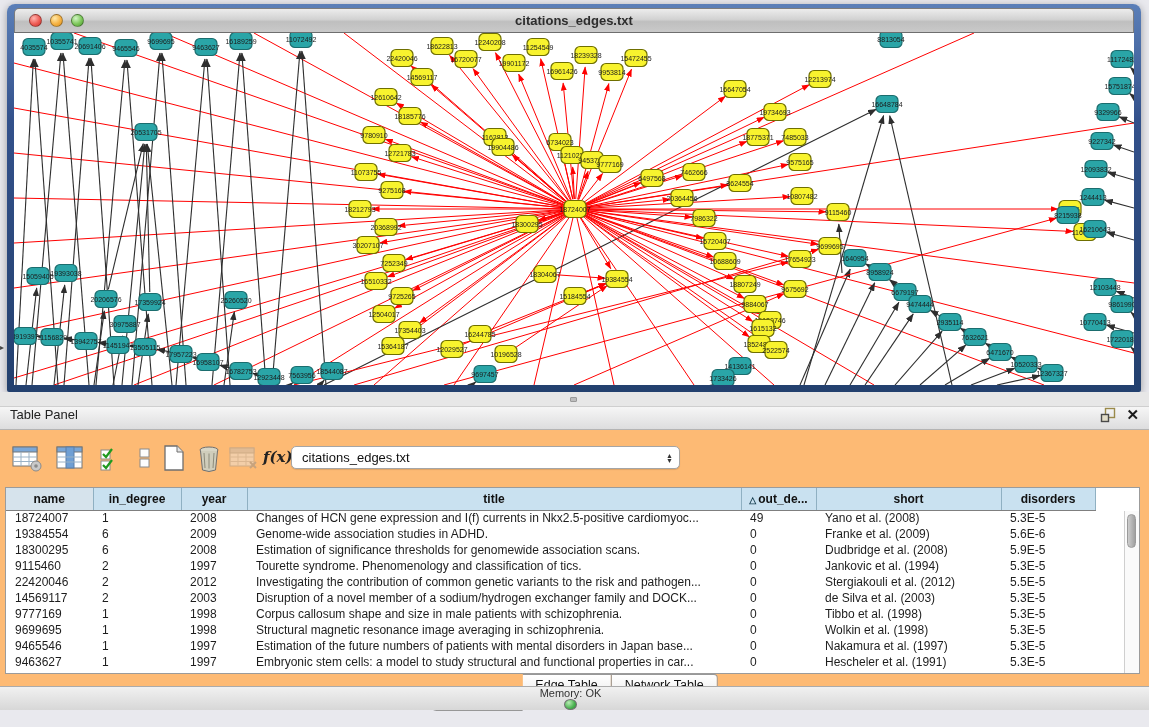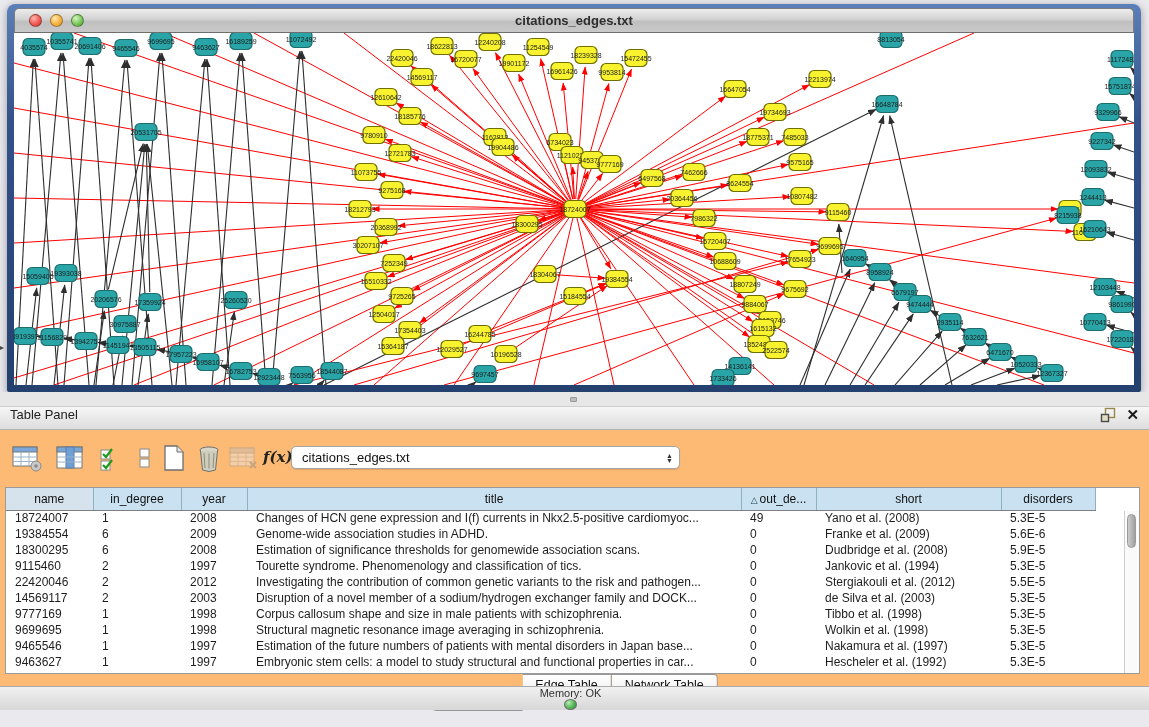--- a/index.html
+++ b/index.html
@@ -54,21 +54,21 @@
     border:1px solid #a5a5a5; border-radius:5px; box-shadow:0 1px 1px rgba(0,0,0,.12);
     display:flex; align-items:center; font-size:13px; color:#111; padding-left:10px; }
   .stepper { margin-left:auto; margin-right:6px; display:flex; flex-direction:column; line-height:5px; }
   .stepper span { font-size:7px; color:#333; }
 
   
   .data-table { position:absolute; left:5px; top:57px; width:1135px; height:187px; background:#fff;
     border:1px solid #9b9b9b; overflow:hidden; }
   table { border-collapse:collapse; table-layout:fixed; width:1089px; }
   th { background:#c9e1f0; border-right:1px solid #8fb0c2; border-bottom:1px solid #7f7f7f;
-       height:22px; font-size:12px; font-weight:normal; color:#111; text-align:center; overflow:hidden; white-space:nowrap; }
+       height:22px; font-size:12px; font-weight:bold; color:#111; text-align:center; overflow:hidden; white-space:nowrap; }
   th:first-child { border-left:none; background:#d6e3ec; }
   td { height:16px; font-size:12px; color:#1d1d1d; white-space:nowrap; overflow:hidden; padding:0 2px 0 9px; }
   .sort-tri { font-size:9px; color:#143c4e; margin-right:2px; }
   .vscroll { position:absolute; right:0; top:23px; bottom:0; width:15px; background:#fafafa; border-left:1px solid #cfcfcf; }
   .vthumb { position:absolute; left:2px; top:3px; width:9px; height:34px; border-radius:5px;
     background:linear-gradient(90deg,#cdcdcd,#a0a0a0); border:1px solid #9a9a9a; }
 
   
   .tabbar { position:absolute; left:50%; transform:translateX(-50%); top:244px; display:flex; }
   .seg { height:21px; line-height:20px; padding:0 13px; font-size:12.5px; color:#111;
@@ -934,21 +934,21 @@
             <td>0</td>
             <td>Nakamura et al. (1997)</td>
             <td>5.3E-5</td>
           </tr>
           <tr>
             <td>9463627</td>
             <td>1</td>
             <td>1997</td>
             <td>Embryonic stem cells: a model to study structural and functional properties in car...</td>
             <td>0</td>
-            <td>Hescheler et al. (1992)</td>
+            <td>Hescheler et al. (1991)</td>
             <td>5.3E-5</td>
           </tr>
         </tbody>
     </table>
     <div class="vscroll">
       <div class="vthumb"></div>
     </div>
   </div>
 
   <div class="tabbar" id="tabbar">

